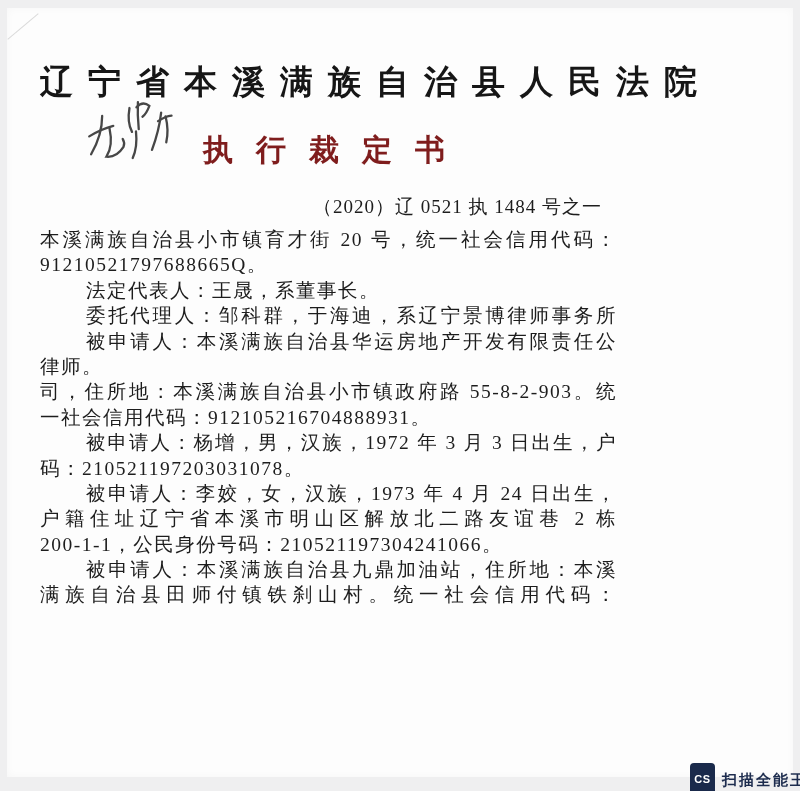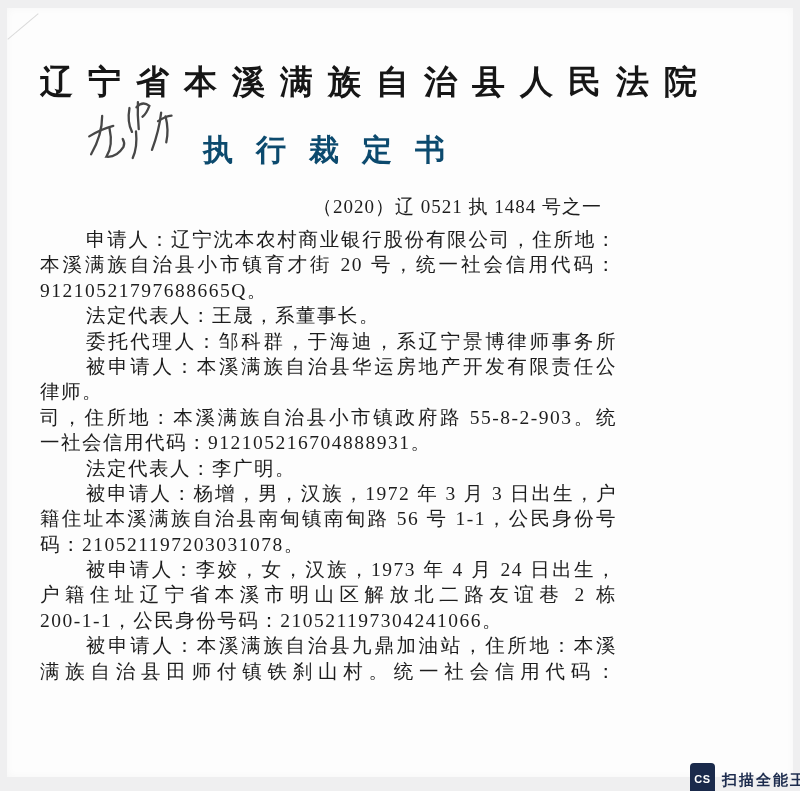--- a/index.html
+++ b/index.html
@@ -25,21 +25,21 @@
     position:absolute;left:33px;top:52px;
     font-size:33px;font-weight:bold;color:#161616;
     letter-spacing:15px;white-space:nowrap;
   }
   .handwriting{
     position:absolute;left:76px;top:88px;
     transform:rotate(-6deg);
   }
   .doc-title{
     position:absolute;left:196px;top:122px;
-    font-size:30px;font-weight:bold;color:#0c4a6e;
+    font-size:30px;font-weight:bold;color:#7f1d1d;
     letter-spacing:23px;white-space:nowrap;
   }
   .case-no{
     position:absolute;left:18px;top:186px;
     width:577px;text-align:right;
     font-size:19px;color:#1d1d1d;
     letter-spacing:1px;white-space:nowrap;
   }
   .body-block{
     position:absolute;left:33px;top:219px;
@@ -103,32 +103,29 @@
       <path d="M76,28 Q84,24 90,24"></path>
       <path d="M84,24 Q86,38 82,50"></path>
     </g>
   </svg>
 
   <div class="doc-title">执行裁定书</div>
 
   <div class="case-no">（2020）辽 0521 执 1484 号之一</div>
 
   <div class="body-block" id="body-block">
-      <div class="line indent full">申请人：辽宁沈本农村商业银行股份有限公司，住所地：</div>
       <div class="line full">本溪满族自治县小市镇育才街 20 号，统一社会信用代码：</div>
       <div class="line">91210521797688665Q。</div>
       <div class="line indent">法定代表人：王晟，系董事长。</div>
       <div class="line indent full">委托代理人：邹科群，于海迪，系辽宁景博律师事务所</div>
       <div class="line indent full">被申请人：本溪满族自治县华运房地产开发有限责任公</div>
       <div class="line">律师。</div>
       <div class="line full">司，住所地：本溪满族自治县小市镇政府路 55-8-2-903。统</div>
       <div class="line">一社会信用代码：912105216704888931。</div>
-      <div class="line indent">法定代表人：李广明。</div>
       <div class="line indent full">被申请人：杨增，男，汉族，1972 年 3 月 3 日出生，户</div>
-      <div class="line full">籍住址本溪满族自治县南甸镇南甸路 56 号 1-1，公民身份号</div>
       <div class="line">码：210521197203031078。</div>
       <div class="line indent full">被申请人：李姣，女，汉族，1973 年 4 月 24 日出生，</div>
       <div class="line full">户籍住址辽宁省本溪市明山区解放北二路友谊巷 2 栋</div>
       <div class="line">200-1-1，公民身份号码：210521197304241066。</div>
       <div class="line indent full">被申请人：本溪满族自治县九鼎加油站，住所地：本溪</div>
       <div class="line full">满族自治县田师付镇铁刹山村。统一社会信用代码：</div>
     </div>
 
 </div>
 

